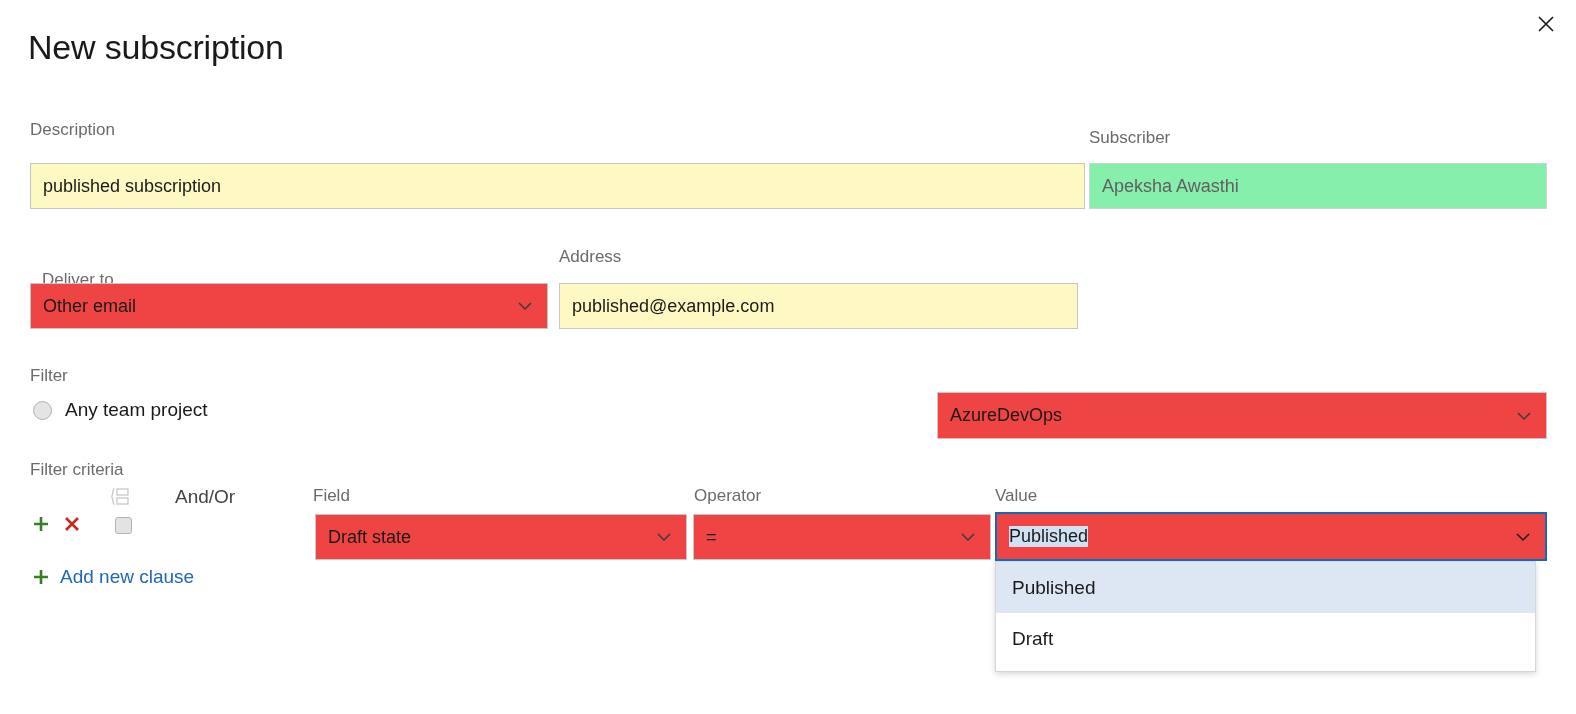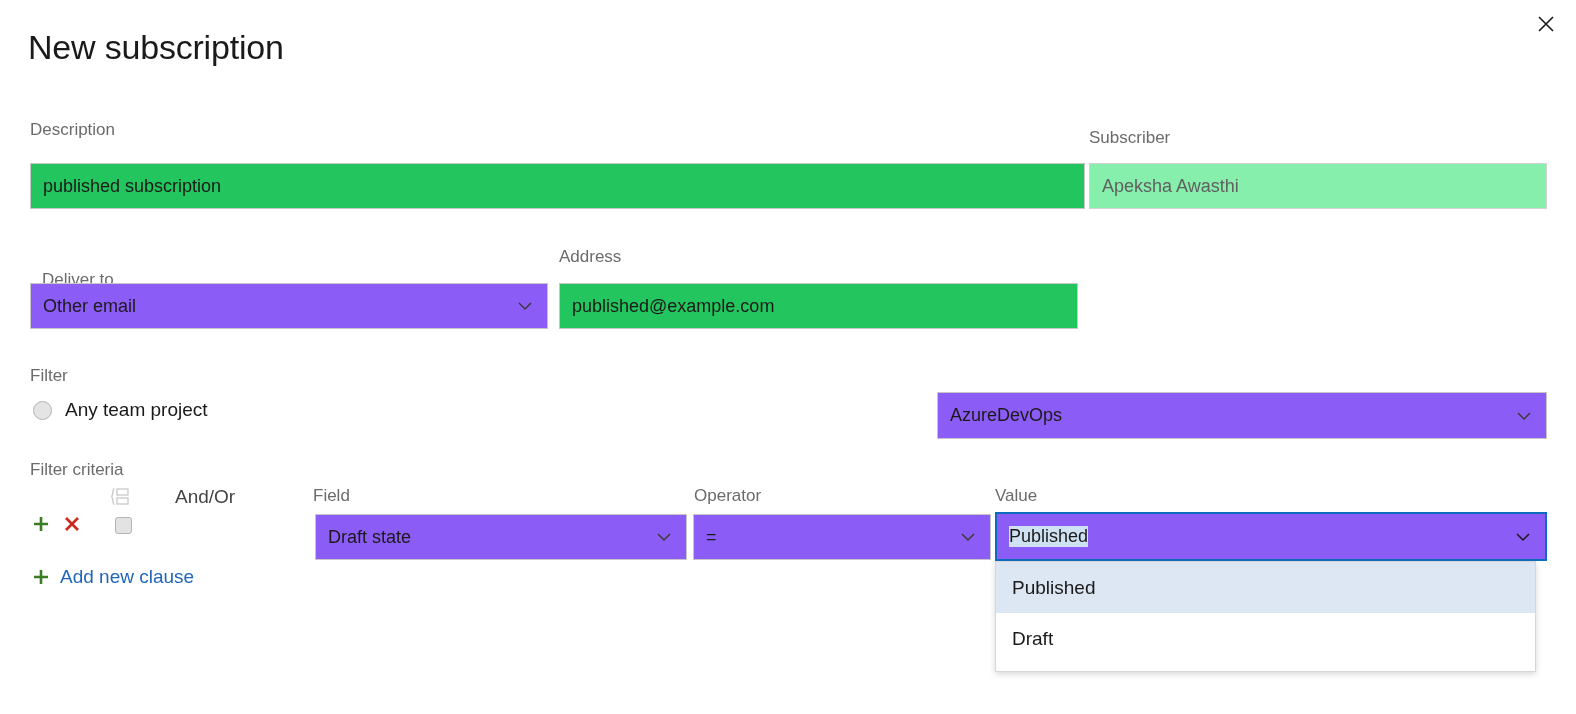--- a/index.html
+++ b/index.html
@@ -61,41 +61,41 @@
     color: #6b6b6b;
     font-weight: 400;
     white-space: nowrap;
   }
 
   
   .tbox {
     position: absolute;
     box-sizing: border-box;
     border: 1px solid #c8c6c4;
-    background: #22c55e;
+    background: #fef9c3;
     font-size: 18px;
     color: #1b1a19;
     display: flex;
     align-items: center;
     padding: 0 12px;
     font-family: "Liberation Sans", sans-serif;
     white-space: nowrap;
     overflow: hidden;
   }
   .tbox.disabled {
     background: #86efac;
     color: #606060;
     border-color: #d4d2d0;
   }
 
   .sel {
     position: absolute;
     box-sizing: border-box;
     border: 1px solid #c8c6c4;
-    background: #8b5cf6;
+    background: #ef4444;
     font-size: 18px;
     color: #1b1a19;
     display: flex;
     align-items: center;
     padding: 0 12px;
     white-space: nowrap;
     overflow: hidden;
     cursor: pointer;
   }
   .sel .sel-text { flex: 1 1 auto; overflow: hidden; text-overflow: ellipsis; }

